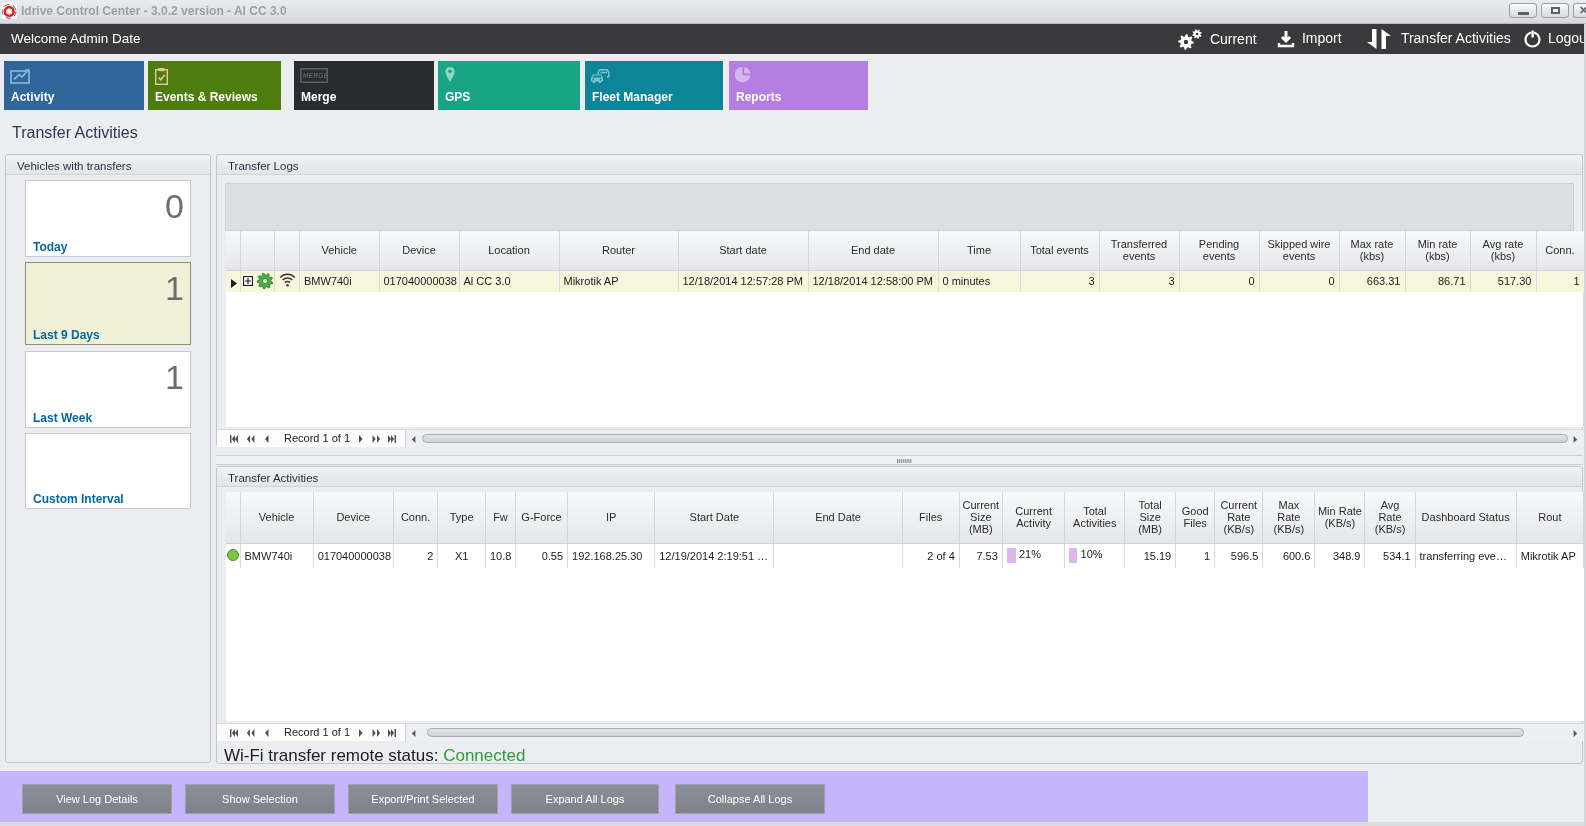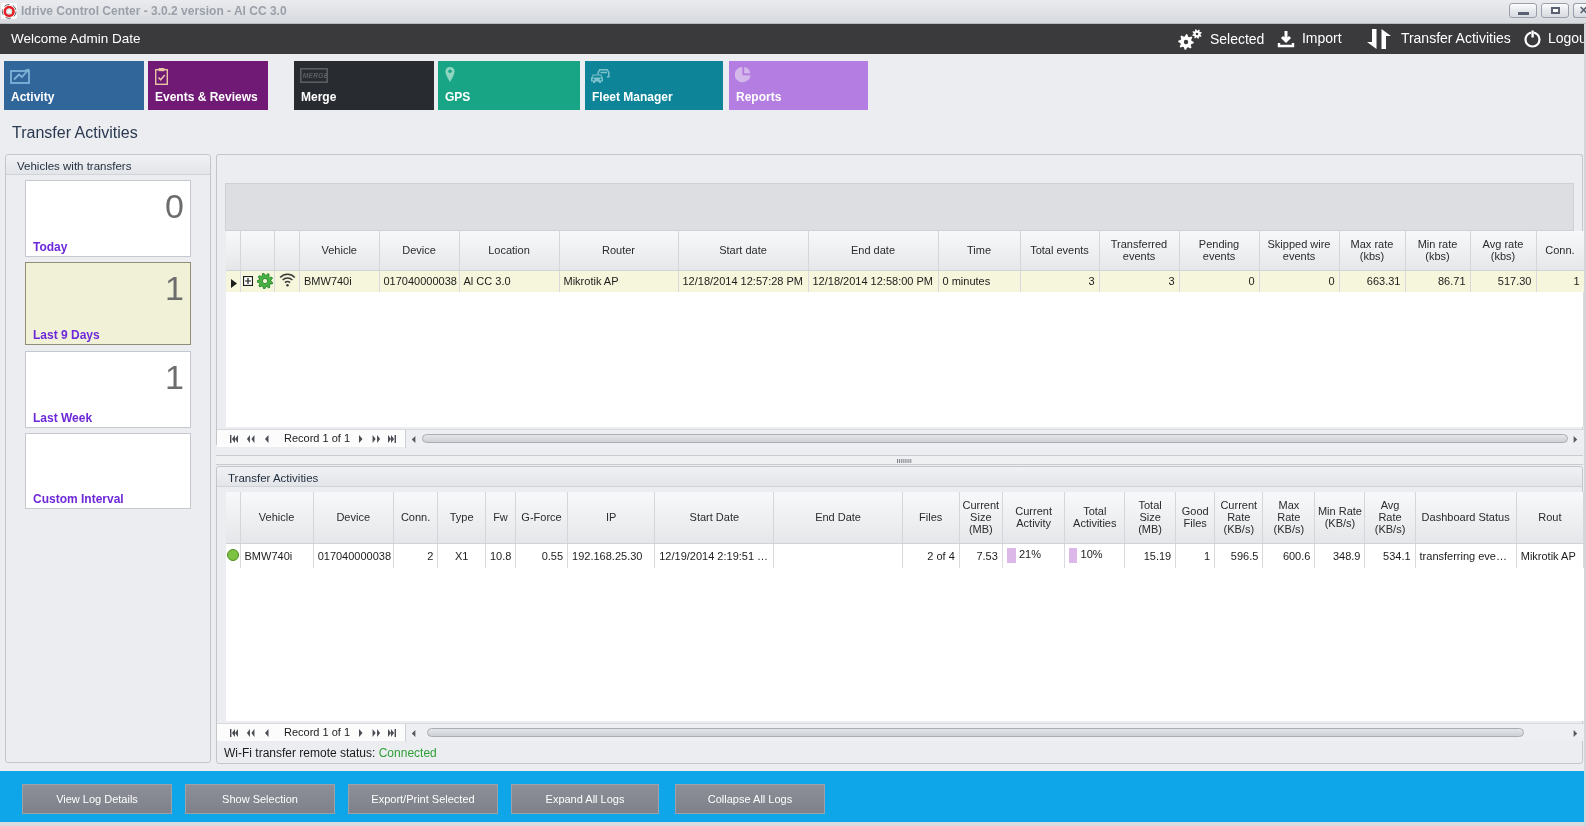--- a/index.html
+++ b/index.html
@@ -29,38 +29,38 @@
 .pagetitle { position:absolute; left:12px; top:124px; font-size:16px; color:#2a3950; }
 
 
 .panel { position:absolute; background:#ecedf0; border:1px solid #c3c6cb; border-radius:3px; }
 .panel-h { position:absolute; left:0; top:0; right:0; height:20px; background:linear-gradient(#f0f1f3,#e3e5e9);
   border-bottom:1px solid #d0d3d7; border-radius:3px 3px 0 0; font-size:11.5px; color:#1f2c3d; padding:5px 0 0 11px; }
 
 
 .card { position:absolute; left:19px; width:166px; background:#fff; border:1px solid #c6c9cd; }
 .card .num { position:absolute; right:6px; top:6px; font-size:34px; color:#6d6d6d; }
-.card .clbl { position:absolute; left:7px; bottom:2px; font-size:12px; font-weight:bold; color:#6d28d9; }
+.card .clbl { position:absolute; left:7px; bottom:2px; font-size:12px; font-weight:bold; color:#0369a1; }
 .card.sel { background:#f1f1d8; border:1px solid #8f8f78; }
 
 
 table.grid { border-collapse:collapse; table-layout:fixed; background:#fff; }
 table.grid th { background:linear-gradient(#f7f8f9,#eceef0 60%,#e4e6e9); border-right:1px solid #d4d6da; border-bottom:1px solid #cfd2d6;
   font-size:11px; font-weight:normal; color:#2b2b2b; text-align:center; padding:1px 2px; }
 table.grid td { border-right:1px solid #d8dade; font-size:11px; color:#1c1c1c; padding:0 4px; white-space:nowrap; overflow:hidden; height:21px; }
 table.grid tr.data td { border-bottom:1px solid #d8dade; }
 .r { text-align:right; } .c { text-align:center; }
 
 
 .recnav { position:absolute; font-size:11px; color:#1c1c1c; background:#edeff2; border-top:1px solid #d8dade; }
 .recnav svg { vertical-align:middle; }
 .sthumb { position:absolute; height:9px; background:linear-gradient(#e4e6e9,#cdd0d5); border:1px solid #aaadb3; border-radius:5px; }
 
 
-.botbar { position:absolute; left:0; top:771px; width:1584px; height:51px; background:#0ea5e9; }
+.botbar { position:absolute; left:0; top:771px; width:1368px; height:51px; background:#c4b5fd; }
 .bbtn { position:absolute; top:13px; height:30px; background:linear-gradient(#8d8f98,#7f818a);
   border:1px solid #9fa1a8; color:#fff; font-size:11px; text-align:center; padding-top:8px; }
 .botstrip { position:absolute; left:0; top:822px; width:1586px; height:4px; background:#d9dbde; }
 </style>
 </head>
 <body>
 
 <div class="titlebar">
 
   <svg class="abs" style="left:1px;top:3px" width="16" height="16" viewBox="0 0 16 16">
@@ -85,21 +85,21 @@
   <div class="welcome">Welcome Admin Date</div>
   <div class="mitem" style="left:1177px;top:5px">
     <svg width="26" height="22" viewBox="0 0 26 22" fill="#fff">
       <g transform="translate(1,5)">
           <path fill-rule="evenodd" d="M15.80 8.00 L15.68 9.37 L13.17 10.14 L12.72 11.02 L13.52 13.52 L12.46 14.40 L10.14 13.17 L9.20 13.47 L8.00 15.80 L6.63 15.68 L5.86 13.17 L4.98 12.72 L2.48 13.52 L1.60 12.46 L2.83 10.14 L2.53 9.20 L0.20 8.00 L0.32 6.63 L2.83 5.86 L3.28 4.98 L2.48 2.48 L3.54 1.60 L5.86 2.83 L6.80 2.53 L8.00 0.20 L9.37 0.32 L10.14 2.83 L11.02 3.28 L13.52 2.48 L14.40 3.54 L13.17 5.86 L13.47 6.80 Z M10.20 8.00 A2.2 2.2 0 1 0 5.80 8.00 A2.2 2.2 0 1 0 10.20 8.00 Z"></path>
         </g>
       <g transform="translate(15,0)">
           <path fill-rule="evenodd" d="M9.51 6.91 L9.11 7.67 L7.39 7.42 L6.92 7.80 L6.84 9.54 L6.02 9.79 L4.98 8.40 L4.38 8.34 L3.09 9.51 L2.33 9.11 L2.58 7.39 L2.20 6.92 L0.46 6.84 L0.21 6.02 L1.60 4.98 L1.66 4.38 L0.49 3.09 L0.89 2.33 L2.61 2.58 L3.08 2.20 L3.16 0.46 L3.98 0.21 L5.02 1.60 L5.62 1.66 L6.91 0.49 L7.67 0.89 L7.42 2.61 L7.80 3.08 L9.54 3.16 L9.79 3.98 L8.40 5.02 L8.34 5.62 Z M6.30 5.00 A1.3 1.3 0 1 0 3.70 5.00 A1.3 1.3 0 1 0 6.30 5.00 Z"></path>
         </g>
     </svg>
-    <span style="margin-left:3px">Selected</span>
+    <span style="margin-left:3px">Current</span>
   </div>
   <div class="mitem" style="left:1277px;top:5px">
     <svg width="18" height="20" viewBox="0 0 18 20">
       <path d="M9 2 v9 M5 8 l4 4 l4 -4" stroke="#fff" stroke-width="3" fill="none"></path>
       <path d="M2 14 v3 h14 v-3" stroke="#fff" stroke-width="2.4" fill="none"></path>
     </svg>
     <span style="margin-left:3px">Import</span>
   </div>
   <div class="mitem" style="left:1367px;top:5px">
     <svg width="24" height="20" viewBox="0 0 24 20">
@@ -119,21 +119,21 @@
 </div>
 
 <div class="tile" style="left:4px;width:140px;background:#31669b;">
   <svg width="22" height="16" viewBox="0 0 22 16" style="left:6px;top:7px">
     <rect x="1" y="3" width="18" height="12" fill="none" stroke="#7fb2d9" stroke-width="1.8"></rect>
     <path d="M4 11.5 L9 6.5 L12 9 L18.5 1.5" stroke="#7fb2d9" stroke-width="1.8" fill="none"></path>
     <path d="M19.5 0.8 l-4.5 0.7 l3.6 3.4 Z" fill="#7fb2d9"></path>
   </svg>
   <div class="lbl">Activity</div>
 </div>
-<div class="tile" style="left:148px;width:120px;background:#701a75;">
+<div class="tile" style="left:148px;width:133px;background:#4d7c0f;">
   <svg width="13" height="17" viewBox="0 0 13 17" style="left:7px;top:7px">
     <rect x="0.7" y="1.7" width="11.6" height="14.6" fill="none" stroke="#eac3a4" stroke-width="1.4"></rect>
     <rect x="3.6" y="0" width="5.8" height="3.2" fill="#eac3a4"></rect>
     <path d="M3.5 9.5 l2.2 2.3 l4 -4.8" stroke="#eac3a4" stroke-width="1.5" fill="none"></path>
   </svg>
   <div class="lbl">Events &amp; Reviews</div>
 </div>
 <div class="tile" style="left:294px;width:140px;background:#282b30;">
   <svg width="28" height="15" viewBox="0 0 28 15" style="left:6px;top:7px">
     <rect x="0.8" y="0.8" width="26.4" height="13.4" fill="none" stroke="#5d6167" stroke-width="1.5"></rect>
@@ -186,20 +186,21 @@
   <div class="card" style="top:196px;height:77px;">
       <div class="num">1</div>
       <div class="clbl">Last Week</div>
     </div>
   <div class="card" style="top:278px;height:76px;padding-left:16px;">
       <div class="clbl">Custom Interval</div>
     </div>
 </div>
 
 <div class="panel" style="left:216px;top:154px;width:1367px;height:292px;border-bottom-color:#a9adb4;">
+  <div class="panel-h">Transfer Logs</div>
   <div class="abs" style="left:8px;top:28px;right:8px;height:48px;background:#dcdee2;border:1px solid #cdd0d4;"></div>
   <table class="grid abs" style="left:9px;top:76px;width:1358px;" id="t1">
     <colgroup>
         <col style="width:14.5px">
         <col style="width:34px">
         <col style="width:25px">
         <col style="width:79.5px">
         <col style="width:80px">
         <col style="width:100px">
         <col style="width:119px">
@@ -437,21 +438,21 @@
       </svg>
     <div class="abs" style="left:188px;top:0;width:1px;height:18px;background:#cdd0d4;"></div>
     <svg class="abs" style="left:194px;top:6px" width="5" height="7" viewBox="0 0 5 7" fill="#55585e">
         <path d="M4.4 0 L0.8 3.5 L4.4 7 Z"></path>
       </svg>
     <div class="sthumb" style="left:210px;top:4px;width:1097px;"></div>
     <svg class="abs" style="left:1356px;top:6px" width="5" height="7" viewBox="0 0 5 7" fill="#55585e">
         <path d="M0.6 0 L4.2 3.5 L0.6 7 Z"></path>
       </svg>
   </div>
-  <div class="abs" style="left:7px;top:279px;font-size:12px;color:#1c1c1c;">Wi-Fi transfer remote status: <span style="color:#2e9e37">Connected</span></div>
+  <div class="abs" style="left:7px;top:279px;font-size:17px;color:#1c1c1c;">Wi-Fi transfer remote status: <span style="color:#2e9e37">Connected</span></div>
 </div>
 
 <div class="botbar">
   <div class="bbtn" style="left:22px;width:150px;">View Log Details</div>
   <div class="bbtn" style="left:185px;width:150px;">Show Selection</div>
   <div class="bbtn" style="left:348px;width:150px;">Export/Print Selected</div>
   <div class="bbtn" style="left:511px;width:148px;">Expand All Logs</div>
   <div class="bbtn" style="left:675px;width:150px;">Collapse All Logs</div>
 </div>
 <div class="botstrip"></div>

